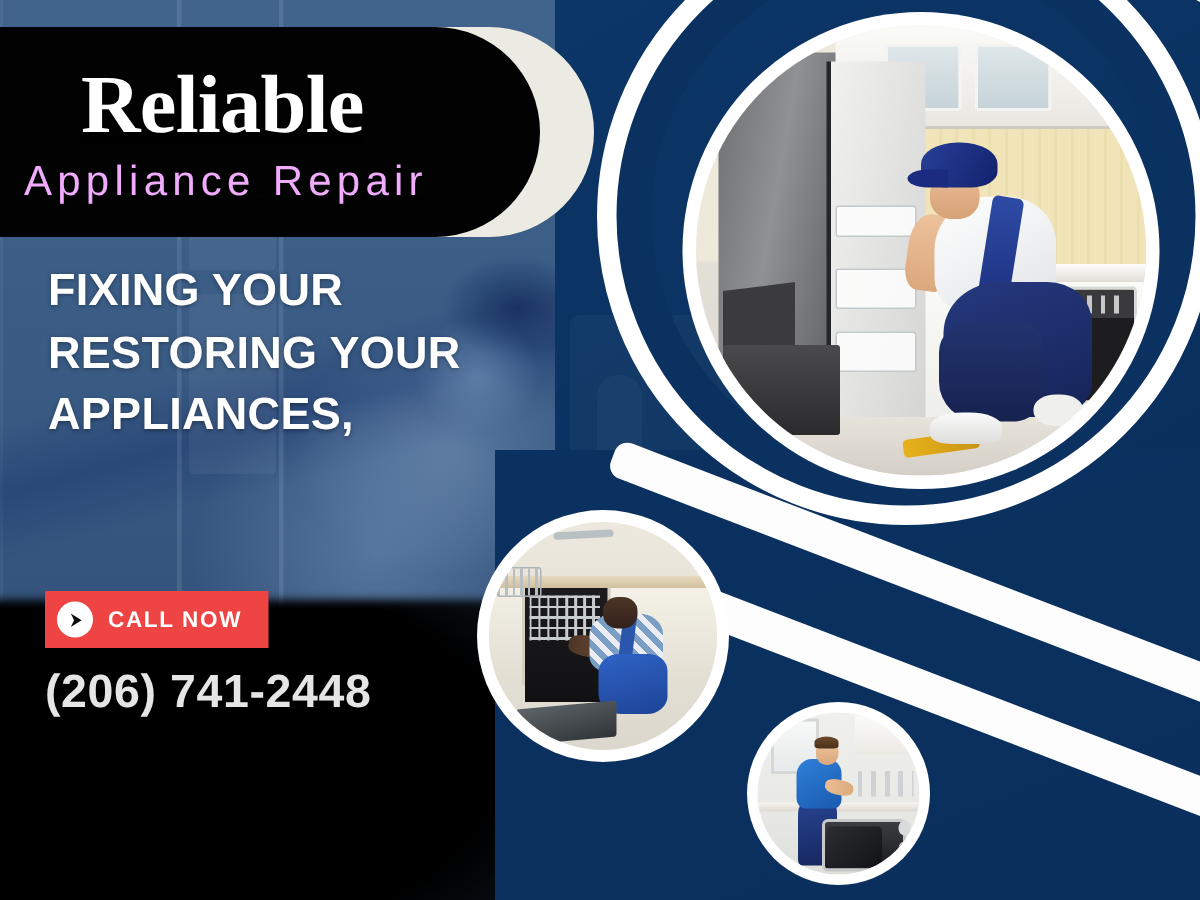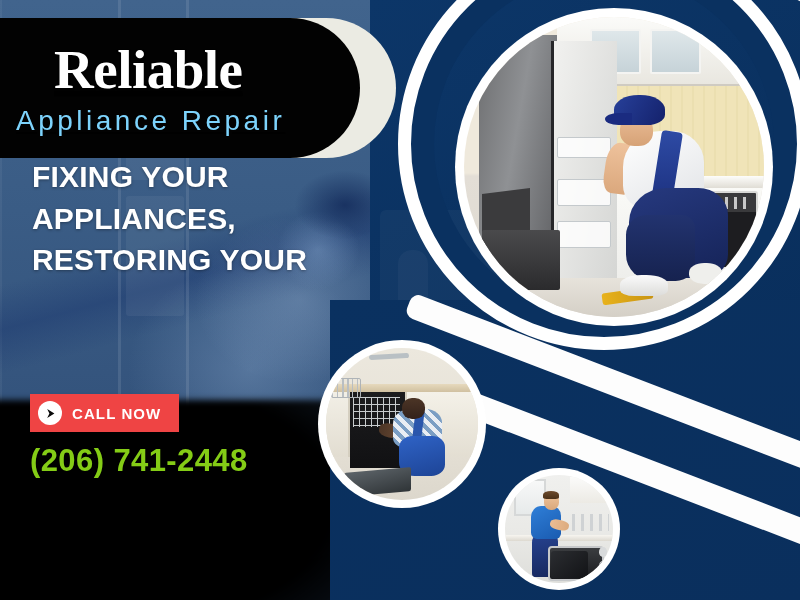--- a/index.html
+++ b/index.html
@@ -248,30 +248,30 @@
     text-decoration:underline;
   }
   .logo-main{
     color:#fff;
     font-family:"Liberation Serif", "DejaVu Serif", serif;
     font-weight:700;font-size:55px;line-height:1;
     letter-spacing:-.5px;
     text-shadow:0 1px 2px rgba(0,0,0,.6);
   }
   .logo-sub{
-    color:#7dd3fc;
+    color:#f0abfc;
     font-family:"Liberation Sans", sans-serif;
     font-weight:400;font-size:28px;line-height:1;
     letter-spacing:3.5px;
     margin-top:10px;margin-left:-38px;
   }
 
   
   .headline{
-    position:absolute;left:32px;top:156px;width:380px;
+    position:absolute;left:32px;top:173px;width:380px;
     color:#ffffff;
     font-weight:700;
     font-size:30px;
     line-height:1.39;
     letter-spacing:.2px;
     text-shadow:0 1px 3px rgba(0,0,0,.35);
   }
   .headline div{white-space:nowrap;}
 
   
@@ -290,21 +290,21 @@
     flex:0 0 auto;
   }
   .cta-icon svg{display:block;}
   .cta-label{
     color:#ffffff;font-weight:700;font-size:15px;letter-spacing:1.1px;
   }
 
   
   .phone{
     position:absolute;left:30px;top:443px;
-    color:#84cc16;font-weight:700;font-size:31px;letter-spacing:.4px;
+    color:#e5e5e5;font-weight:700;font-size:31px;letter-spacing:.4px;
     text-shadow:0 1px 3px rgba(0,0,0,.4);
   }
 </style>
 </head>
 <body>
 
 <div id="banner">
 
   <div class="bg-left">
     <div class="bg-left-seam" style="left:118px"></div>
@@ -404,22 +404,22 @@
   </div>
 
   <div class="logo-crescent"></div>
   <div class="logo-bar">
     <div class="logo-main">Reliable</div>
     <div class="logo-sub">Appliance Repair</div>
   </div>
 
   <div class="headline">
     <div>FIXING YOUR</div>
+    <div>RESTORING YOUR</div>
     <div>APPLIANCES,</div>
-    <div>RESTORING YOUR</div>
   </div>
 
   <div class="cta">
     <span class="cta-icon">
       <svg width="13" height="13" viewBox="0 0 13 13" aria-hidden="true">
         <path d="M3.2 2.0 L10.4 6.5 L3.2 11.0 L5.4 6.5 Z" fill="#0a0a0a"></path>
       </svg>
     </span>
     <span class="cta-label">CALL NOW</span>
   </div>

